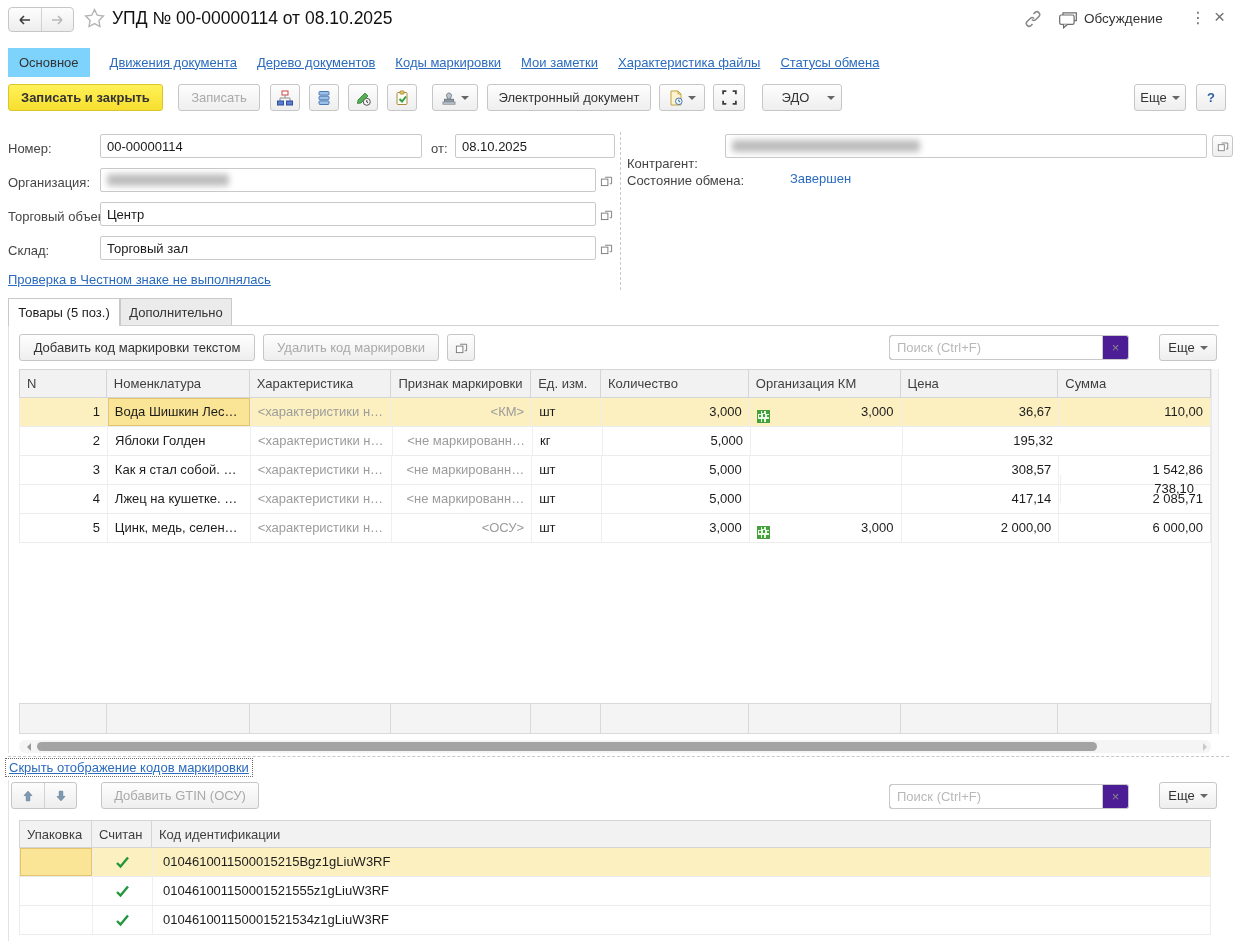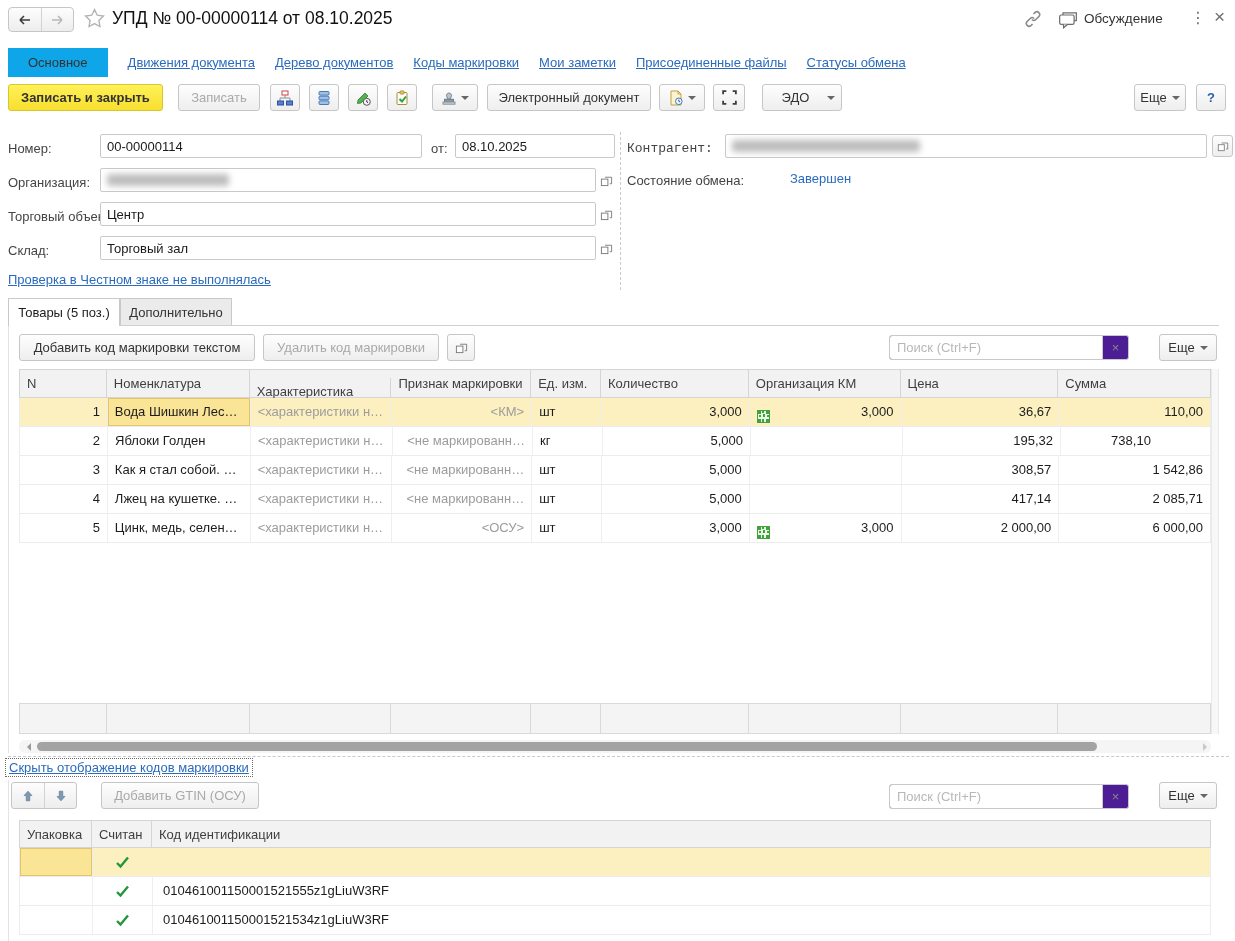--- a/index.html
+++ b/index.html
@@ -15,21 +15,21 @@
   .navgroup .half { width:33px; height:100%; display:flex; align-items:center; justify-content:center; cursor:pointer; }
   .navgroup .half + .half { border-left:1px solid #d2d2d2; }
   .page-title { left:112px; top:8px; font-size:17.5px; color:#111; white-space:nowrap; }
   .tb-icon { cursor:pointer; }
   .discussion-label { left:1084px; top:11px; font-size:13.5px; color:#333; cursor:pointer; }
   .kebab { left:1190px; top:7px; font-size:16px; color:#6f6f6f; letter-spacing:0; line-height:22px; cursor:pointer; }
   .close-x { left:1214px; top:6px; font-size:19px; color:#6f6f6f; cursor:pointer; }
 
   
   .navtabs { left:0; top:46px; width:1235px; height:32px; display:flex; align-items:center; gap:20px; padding-left:8px; }
-  .navtab-active { background:#0ea5e9; color:#333; padding:7px 20px; cursor:pointer; }
+  .navtab-active { background:#7dd3fc; color:#333; padding:7px 11px; cursor:pointer; }
   .navlink { color:#2b6bbd; text-decoration:underline; cursor:pointer; white-space:nowrap; }
 
   
   .toolbar { left:0; top:84px; width:1235px; height:32px; }
   .btn { display:inline-flex; align-items:center; justify-content:center; height:27px; padding:0 12px;
          border:1px solid #c6c6c6; border-radius:3px; background:linear-gradient(#fefefe,#eeeeee);
          color:#333; font-size:13px; cursor:pointer; white-space:nowrap; }
   .btn.disabled { color:#a9a9a9; cursor:default; }
   .btn.primary { background:linear-gradient(#fff158,#f7df2f); border-color:#d9c62f; font-weight:700; color:#333; }
   .iconbtn { padding:0; width:30px; }
@@ -130,21 +130,21 @@
   <span class="abs discussion-label">Обсуждение</span>
   <span class="abs kebab">⋮</span>
   <span class="abs close-x">×</span>
 
   <div class="abs navtabs">
     <span class="navtab-active">Основное</span>
     <span class="navlink">Движения документа</span>
     <span class="navlink">Дерево документов</span>
     <span class="navlink">Коды маркировки</span>
     <span class="navlink">Мои заметки</span>
-    <span class="navlink">Присоединенные файлы</span>
+    <span class="navlink">Характеристика файлы</span>
     <span class="navlink">Статусы обмена</span>
   </div>
 
   <div class="abs toolbar">
     <span class="btn primary abs" style="left:8px;top:0;">Записать и закрыть</span>
     <span class="btn disabled abs" style="left:178px;top:0;width:82px;">Записать</span>
 
     <span class="btn iconbtn abs" style="left:270px;top:0;">
       <svg width="16" height="16" viewBox="0 0 16 16">
         <rect x="5" y="1" width="6" height="4" fill="#fff" stroke="#d04545"></rect>
@@ -246,21 +246,21 @@
     <svg width="13" height="13" viewBox="0 0 14 14">
         <rect x="1.5" y="5.5" width="7" height="7" fill="#fff" stroke="#7a7a7a"></rect>
         <path d="M5.5 3.5h7v7h-2" fill="none" stroke="#7a7a7a"></path>
       </svg>
   </span>
 
   <span class="abs link" style="left:8px;top:272px;">Проверка в Честном знаке не выполнялась</span>
 
   <div class="abs v-dash" style="left:620px;top:132px;height:158px;"></div>
 
-  <span class="abs flabel" style="left:627px;top:137px;font-family:Liberation Mono, monospace;">Контрагент:</span>
+  <span class="abs flabel" style="left:627px;top:152px;">Контрагент:</span>
   <div class="abs field" style="left:725px;top:134px;width:482px;">
     <div class="blur-blob" style="width:188px;margin-top:5px;"></div>
   </div>
   <span class="abs btn iconbtn" style="left:1212px;top:135px;width:21px;height:22px;">
     <svg width="12" height="12" viewBox="0 0 14 14">
         <rect x="1.5" y="5.5" width="7" height="7" fill="#fff" stroke="#7a7a7a"></rect>
         <path d="M5.5 3.5h7v7h-2" fill="none" stroke="#7a7a7a"></path>
       </svg>
   </span>
 
@@ -285,21 +285,21 @@
       <span class="search-clear">×</span>
     </div>
     <span class="btn abs" style="left:1150px;top:8px;width:58px;">
       <span>Еще</span>
       <span class="caret"></span>
     </span>
 
     <div class="abs thead" style="left:10px;top:43px;width:1192px;" id="goods-head">
         <div class="th" style="width: 87px;">N</div>
         <div class="th" style="width: 143px;">Номенклатура</div>
-        <div class="th" style="width: 142px; margin-top: 8px;">Характеристика</div>
+        <div class="th" style="width: 142px;">Характеристика</div>
         <div class="th" style="width: 140px;">Признак маркировки</div>
         <div class="th" style="width: 70px;">Ед. изм.</div>
         <div class="th" style="width: 148px;">Количество</div>
         <div class="th" style="width: 152px;">Организация КМ</div>
         <div class="th" style="width: 158px;">Цена</div>
         <div class="th" style="width: 152px;">Сумма</div>
       </div>
     <div class="abs tbody" style="left:10px;top:72px;width:1192px;" id="goods-body">
         <div class="tr hl">
           <div class="td" style="width: 87px; text-align: right;">1</div>
@@ -324,21 +324,21 @@
           <div class="td" style="width: 87px; text-align: right;">2</div>
           <div class="td" style="width: 143px; text-align: left;">Яблоки Голден</div>
           <div class="td gray" style="width: 142px; text-align: left;">&lt;характеристики н…</div>
           <div class="td gray" style="width: 140px; text-align: right;">&lt;не маркированн…</div>
           <div class="td" style="width: 70px; text-align: left;">кг</div>
           <div class="td" style="width: 148px; text-align: right;">5,000</div>
           <div class="td" style="width: 152px; text-align: right; display: flex; justify-content: flex-end;">
             <span></span>
           </div>
           <div class="td" style="width: 158px; text-align: right;">195,32</div>
-          <div class="td" style="width: 141px; text-align: center;">738,10</div>
+          <div class="td" style="width: 141px; text-align: right; margin-top: 48px;">738,10</div>
         </div>
         <div class="tr">
           <div class="td" style="width: 87px; text-align: right;">3</div>
           <div class="td" style="width: 143px; text-align: left;">Как я стал собой. …</div>
           <div class="td gray" style="width: 142px; text-align: left;">&lt;характеристики н…</div>
           <div class="td gray" style="width: 140px; text-align: right;">&lt;не маркированн…</div>
           <div class="td" style="width: 70px; text-align: left;">шт</div>
           <div class="td" style="width: 148px; text-align: right;">5,000</div>
           <div class="td" style="width: 152px; text-align: right; display: flex; justify-content: flex-end;">
             <span></span>
@@ -438,20 +438,21 @@
     <div class="abs tbody" style="left:10px;top:68px;width:1192px;" id="codes-body">
         <div class="tr hl">
           <div class="td selcell" style="width: 72px;"></div>
           <div class="td center" style="width: 60px;">
             <span style="display: inline-flex;">
               <svg width="15" height="13" viewBox="0 0 15 13">
                 <path d="M2 7l3.5 3.5L13 1.5" stroke="#23963c" stroke-width="2.4" fill="none"></path>
               </svg>
             </span>
           </div>
+          <div class="td" style="width: 1058px; padding-left: 10px;">0104610011500015215Bgz1gLiuW3RF</div>
         </div>
         <div class="tr">
           <div class="td" style="width: 72px;"></div>
           <div class="td center" style="width: 60px;">
             <span style="display: inline-flex;">
               <svg width="15" height="13" viewBox="0 0 15 13">
                 <path d="M2 7l3.5 3.5L13 1.5" stroke="#23963c" stroke-width="2.4" fill="none"></path>
               </svg>
             </span>
           </div>

